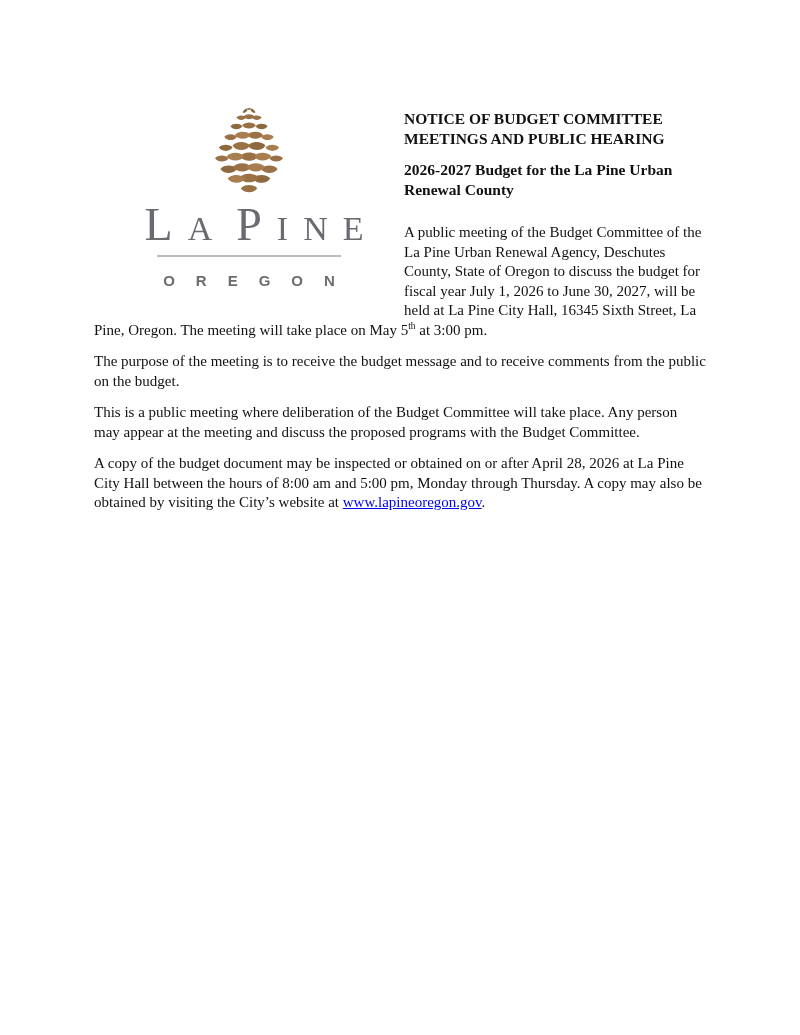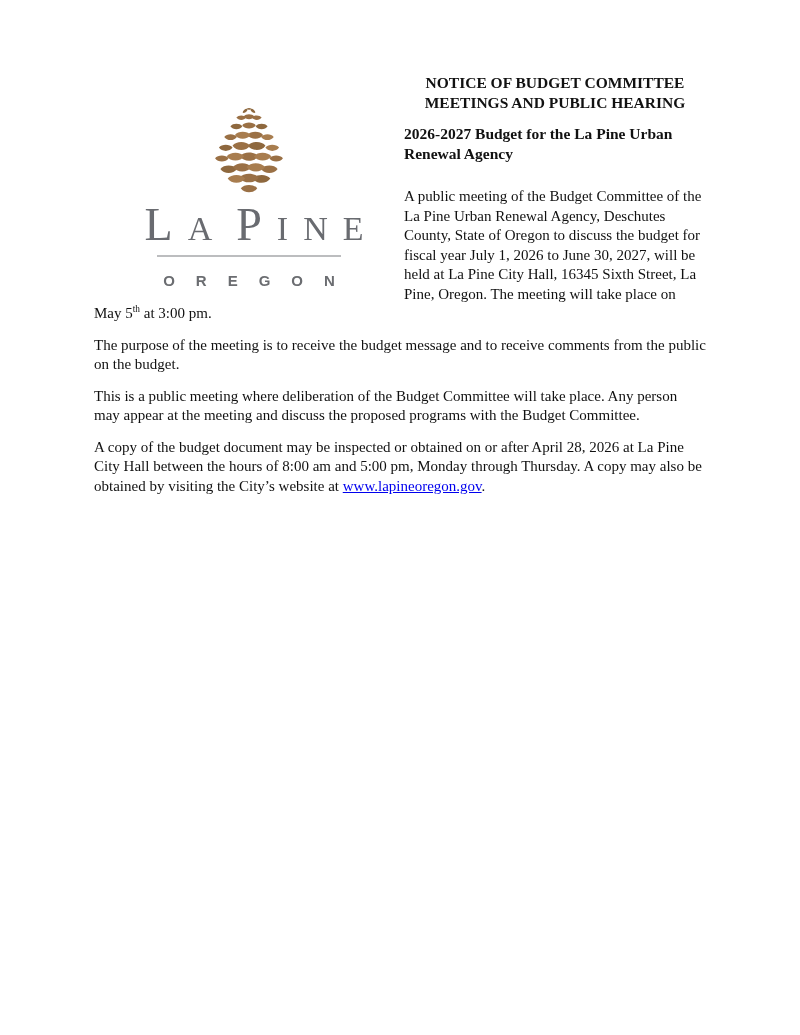--- a/index.html
+++ b/index.html
@@ -54,23 +54,23 @@
     font-size: 15px;
     font-weight: 700;
     letter-spacing: 21px;
     padding-left: 21px; 
     color: #6b6d71;
     line-height: 15px;
   }
 
   
   h1.notice {
-    margin: 0; padding-top: 73px;
+    margin: 0; padding-top: 109px;
     font-size: 15.5px; line-height: 19.5px;
-    font-weight: bold; text-align: center;
+    font-weight: bold; text-align: left;
   }
   h2.subject {
     margin: 12px 0 0; padding: 0;
     font-size: 15.5px; line-height: 19.5px;
     font-weight: bold; text-align: left;
   }
 
   
   p {
     font-size: 15px;
@@ -142,21 +142,21 @@
       <span class="lg">L</span><span class="sm gap">A</span><span class="lg">P</span><span class="sm">I</span><span class="sm">N</span><span class="sm last">E</span>
     </div>
 
     <div class="logo-divider"></div>
 
     <div class="oregon">OREGON</div>
   </div>
 
   <h1 class="notice"><span>NOTICE OF BUDGET COMMITTEE</span><br><span>MEETINGS AND PUBLIC HEARING</span></h1>
 
-  <h2 class="subject"><span>2026-2027 Budget for the La Pine Urban</span><br><span>Renewal Agency</span></h2>
+  <h2 class="subject"><span>2026-2027 Budget for the La Pine Urban</span><br><span>Renewal County</span></h2>
 
   <p class="p1"><span>A public meeting of the Budget Committee of the La Pine Urban Renewal Agency, Deschutes County, State of Oregon to discuss the budget for fiscal year July 1, 2026 to June 30, 2027, will be held at La Pine City Hall, 16345 Sixth Street, La Pine, Oregon. The meeting will take place on May 5</span><sup class="ord">th</sup><span> at 3:00 pm.</span></p>
 
   <p>The purpose of the meeting is to receive the budget message and to receive comments from the public on the budget.</p>
 
   <p>This is a public meeting where deliberation of the Budget Committee will take place. Any person may appear at the meeting and discuss the proposed programs with the Budget Committee.</p>
 
   <p><span>A copy of the budget document may be inspected or obtained on or after April 28, 2026 at La Pine City Hall between the hours of 8:00 am and 5:00 pm, Monday through Thursday. A copy may also be obtained by visiting the City’s website at </span><a class="site-link" href="#">www.lapineoregon.gov</a><span>.</span></p>
 
 </div>

